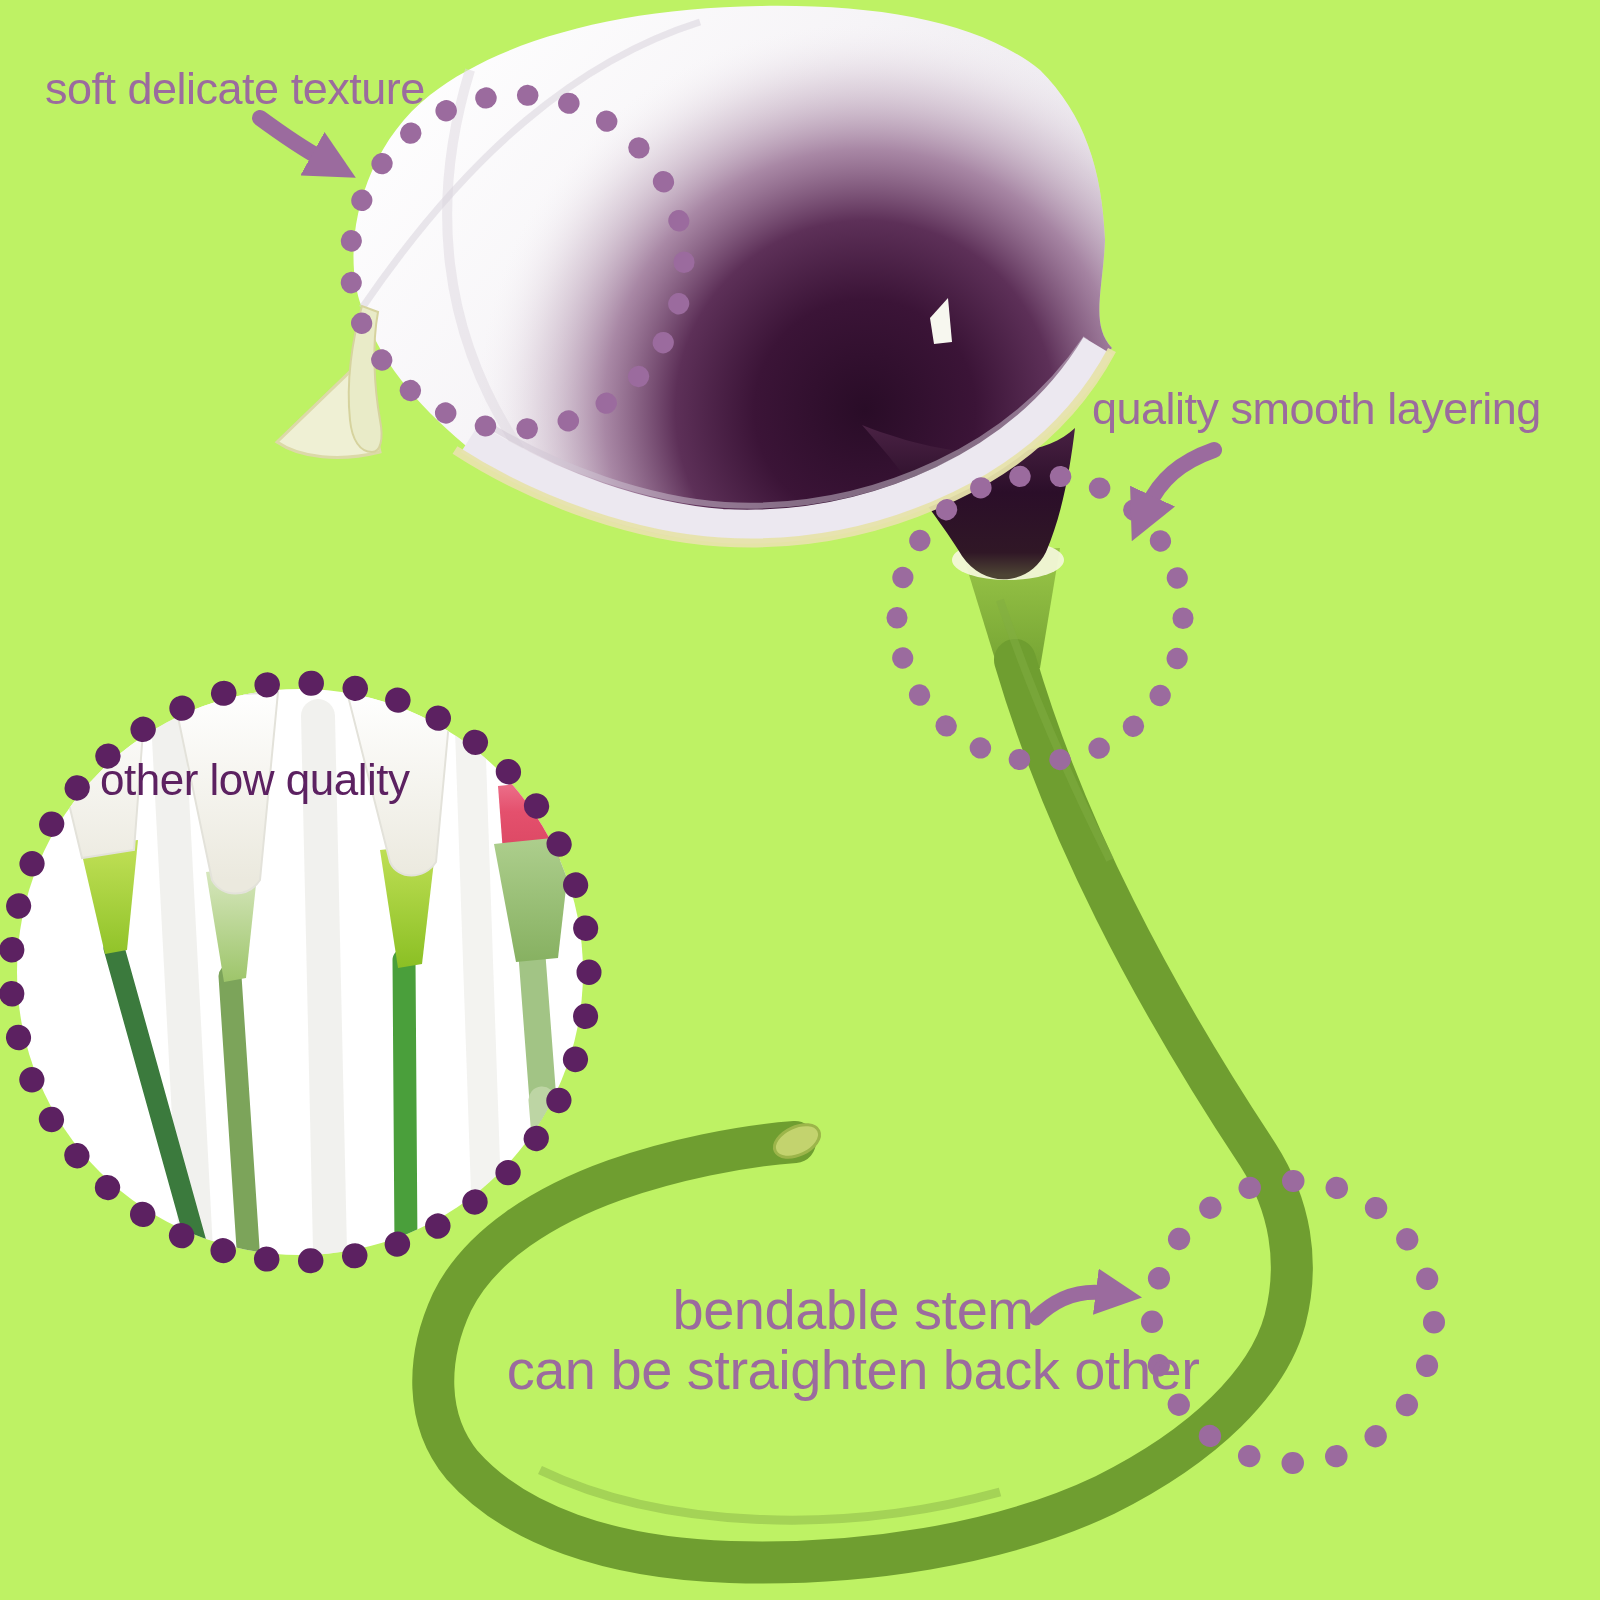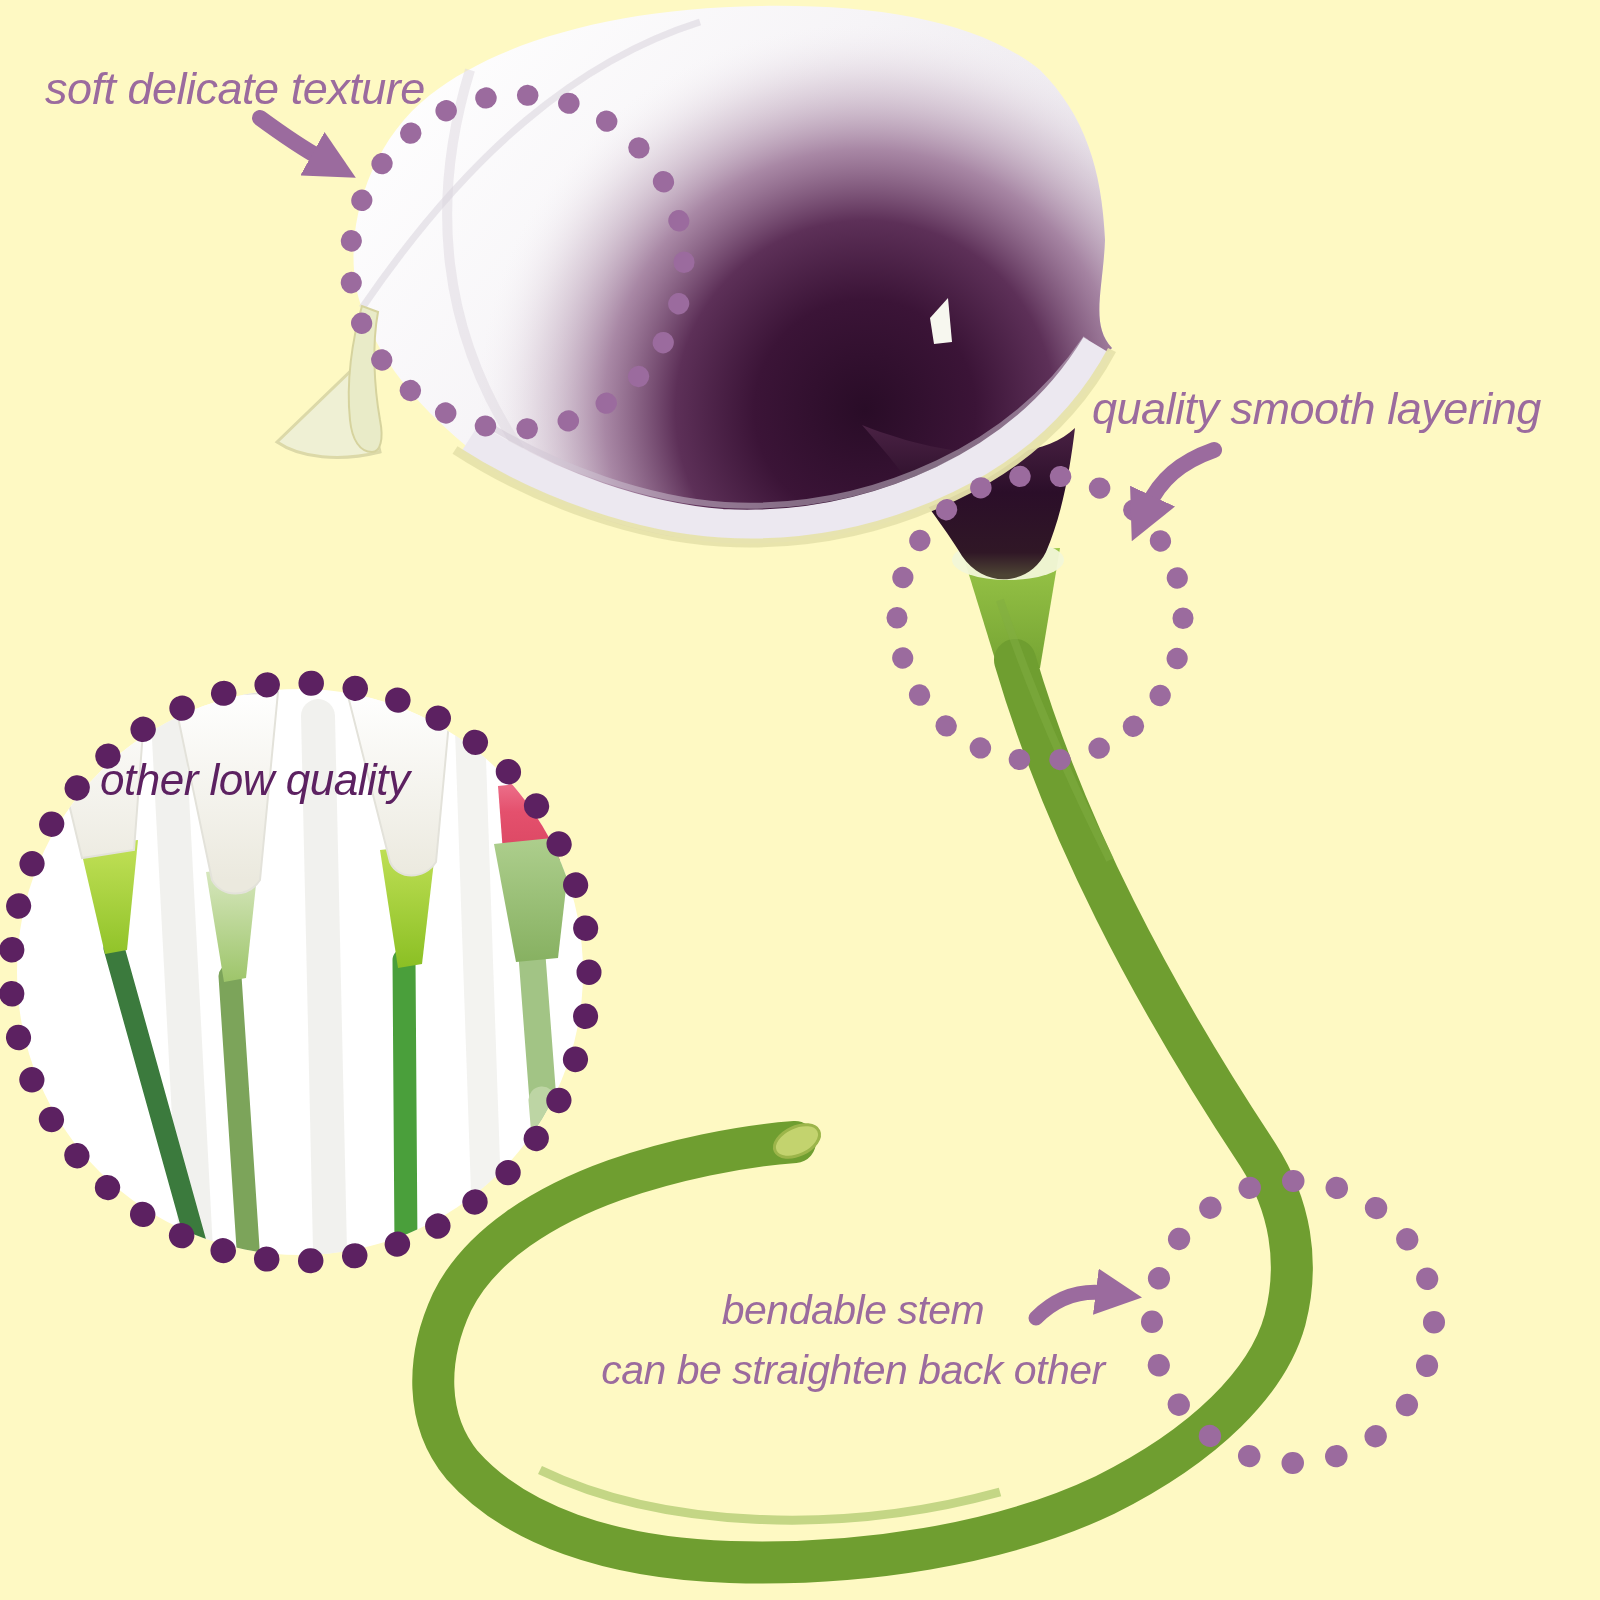--- a/index.html
+++ b/index.html
@@ -1,33 +1,33 @@
 <!DOCTYPE html>
 <html><head>
 <meta charset="utf-8">
 <style>
   html,body{margin:0;padding:0;background:#ffffff;}
   .canvas{
-    position:relative;width:1600px;height:1600px;background:#fef9c3;
-    overflow:hidden;font-family:"Liberation Sans",sans-serif;font-style:italic;
+    position:relative;width:1600px;height:1600px;background:#bef264;
+    overflow:hidden;font-family:"Liberation Sans",sans-serif;
   }
   .art{position:absolute;left:0;top:0;z-index:1;}
   .ann{
     position:absolute;z-index:5;white-space:nowrap;
     color:#9b6b9e;font-size:45px;letter-spacing:-0.5px;line-height:1.1;
   }
   #label-soft{left:45px;top:64px;}
   #label-layering{left:1092px;top:384px;}
   #label-lowq{
     left:100px;top:756px;width:410px;white-space:nowrap;
     color:#5c2161;font-size:44px;
   }
   #label-bendable{
     left:478px;top:1280px;width:750px;text-align:center;
-    line-height:60px;font-size:41px;
+    line-height:60px;font-size:56px;
   }
 </style>
 </head>
 <body>
 
 <div class="canvas">
 
   <svg class="art" width="1600" height="1600" viewBox="0 0 1600 1600" xmlns="http://www.w3.org/2000/svg">
     <defs>
       <linearGradient id="petalG" gradientUnits="userSpaceOnUse" x1="380" y1="40" x2="980" y2="560">

